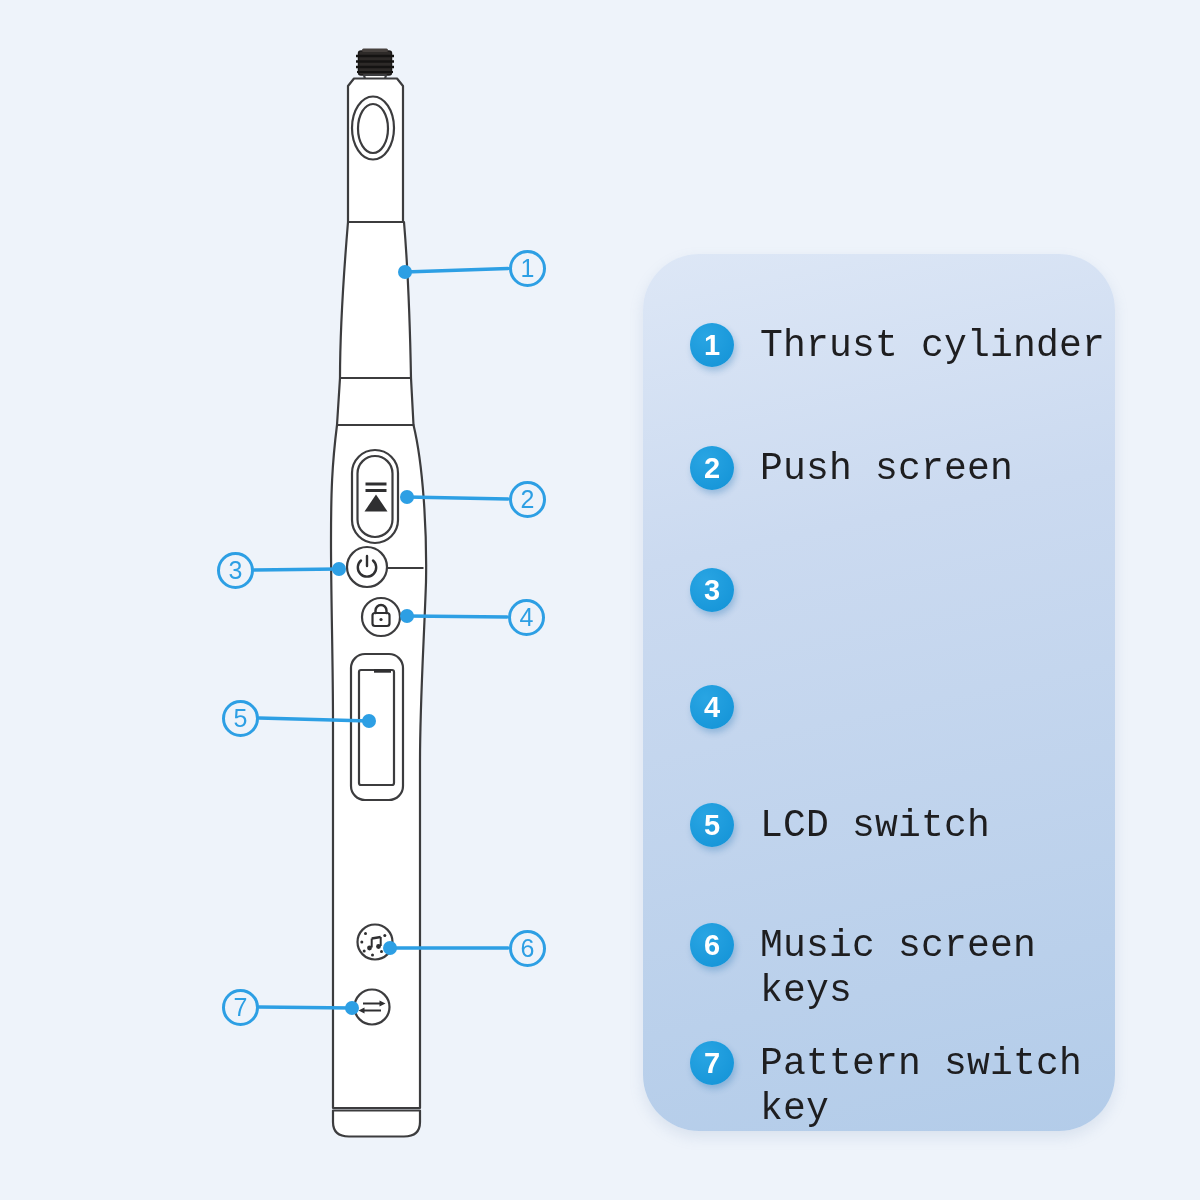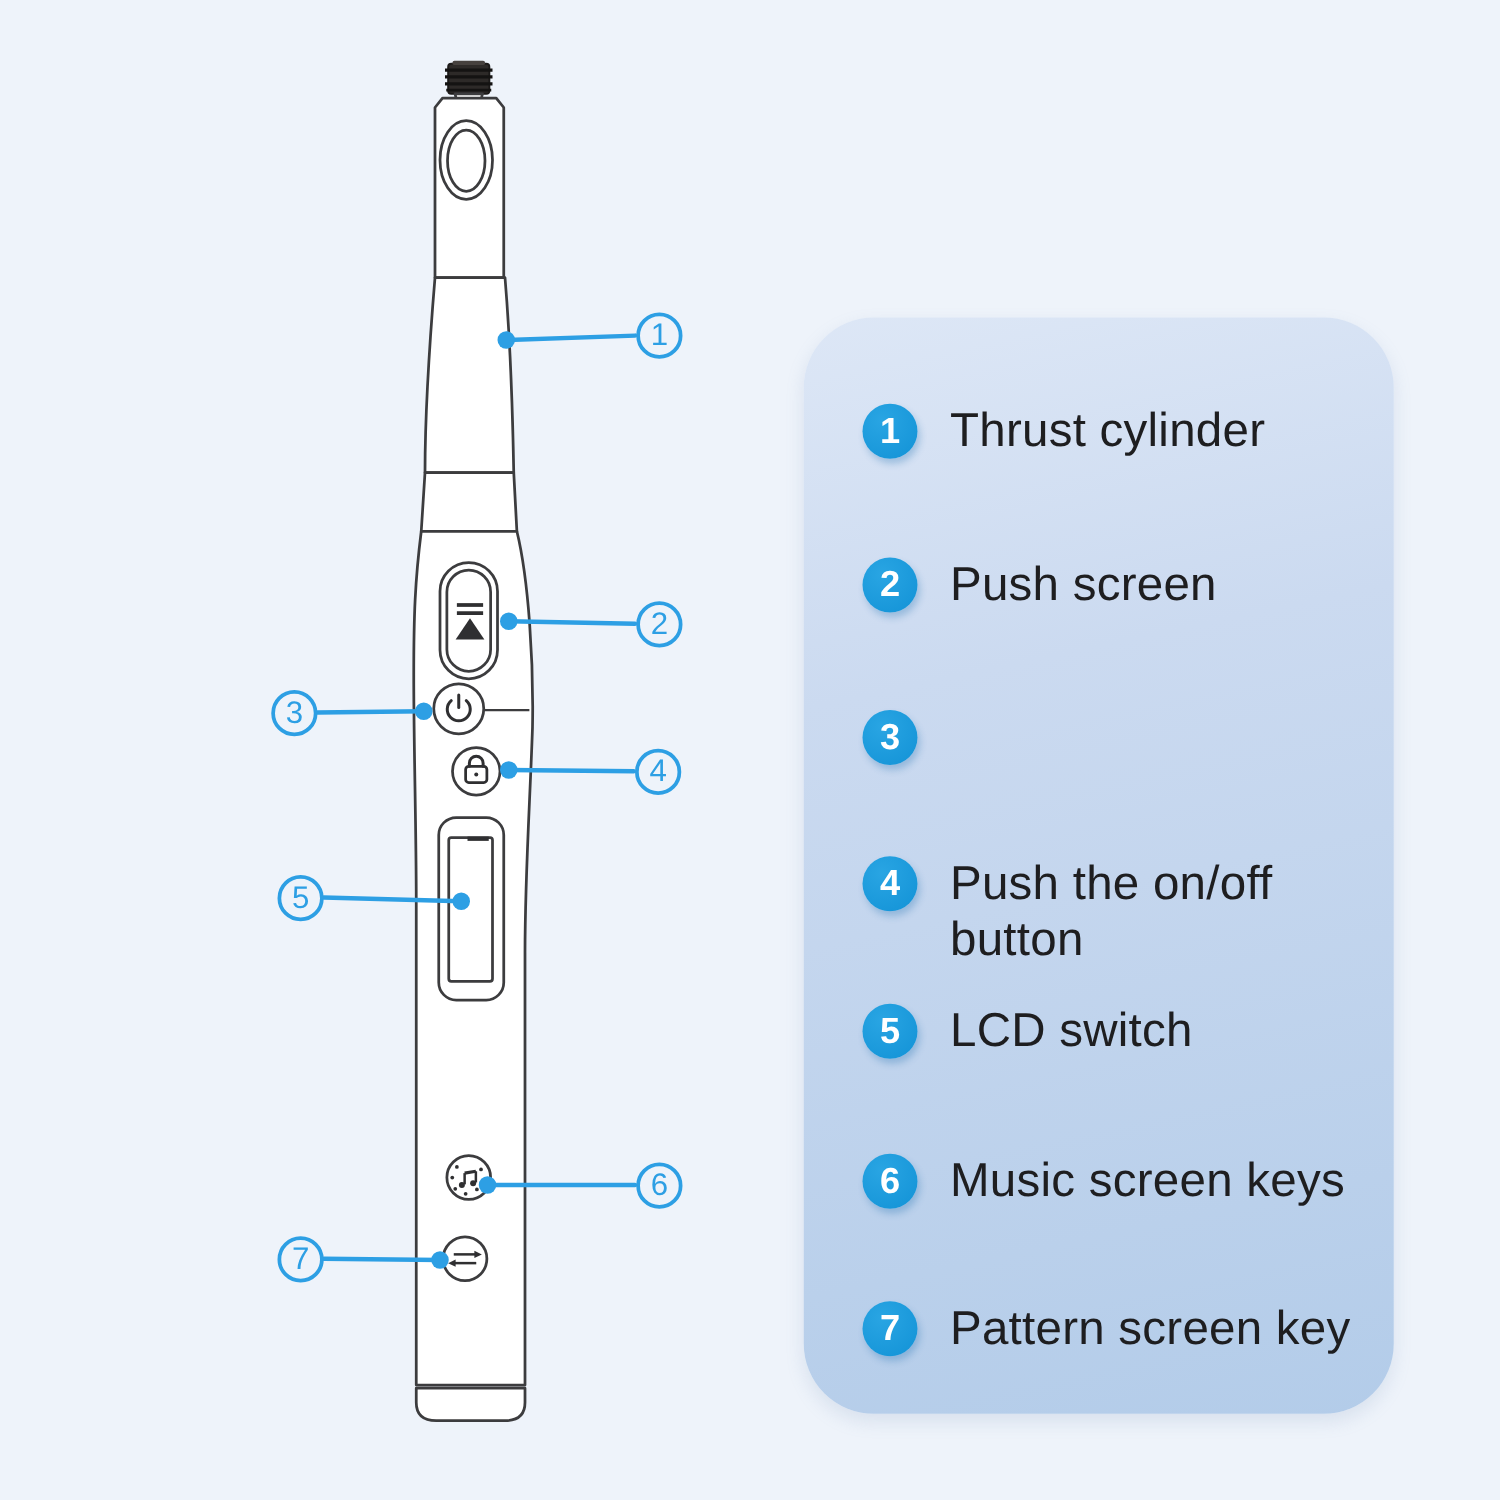--- a/index.html
+++ b/index.html
@@ -35,20 +35,21 @@
     flex:0 0 auto;width:44px;height:44px;border-radius:50%;
     background:radial-gradient(circle at 35% 30%, #29a5e3, #1292d6);
     color:#ffffff;font-size:29px;font-weight:bold;line-height:1;
     display:flex;align-items:center;justify-content:center;
     box-shadow:2px 4px 6px rgba(25,110,175,0.30);
   }
   .legend-label{
     margin-left:26px;max-width:360px;
     color:#1e1e20;font-size:38px;line-height:45px;font-weight:400;
     letter-spacing:0.2px;
+    font-family:Liberation Mono, monospace;
   }
   .row-1{top:69px;} .row-2{top:192px;} .row-3{top:314px;} .row-4{top:431px;}
   .row-5{top:549px;} .row-6{top:669px;} .row-7{top:787px;}
 </style>
 </head>
 <body>
 
 <svg id="device-svg" width="1200" height="1200" viewBox="0 0 1200 1200">
 
   <g>
@@ -178,31 +179,30 @@
     <div class="legend-chip">2</div>
     <div class="legend-label">Push screen</div>
   </div>
 
   <div class="legend-row row-3">
     <div class="legend-chip">3</div>
   </div>
 
   <div class="legend-row row-4">
     <div class="legend-chip">4</div>
-    <div class="legend-label">Push the on/off button</div>
   </div>
 
   <div class="legend-row row-5">
     <div class="legend-chip">5</div>
     <div class="legend-label">LCD switch</div>
   </div>
 
   <div class="legend-row row-6">
     <div class="legend-chip">6</div>
     <div class="legend-label">Music screen keys</div>
   </div>
 
   <div class="legend-row row-7">
     <div class="legend-chip">7</div>
-    <div class="legend-label">Pattern screen key</div>
+    <div class="legend-label">Pattern switch key</div>
   </div>
 
 </div>
 
 </body></html>

